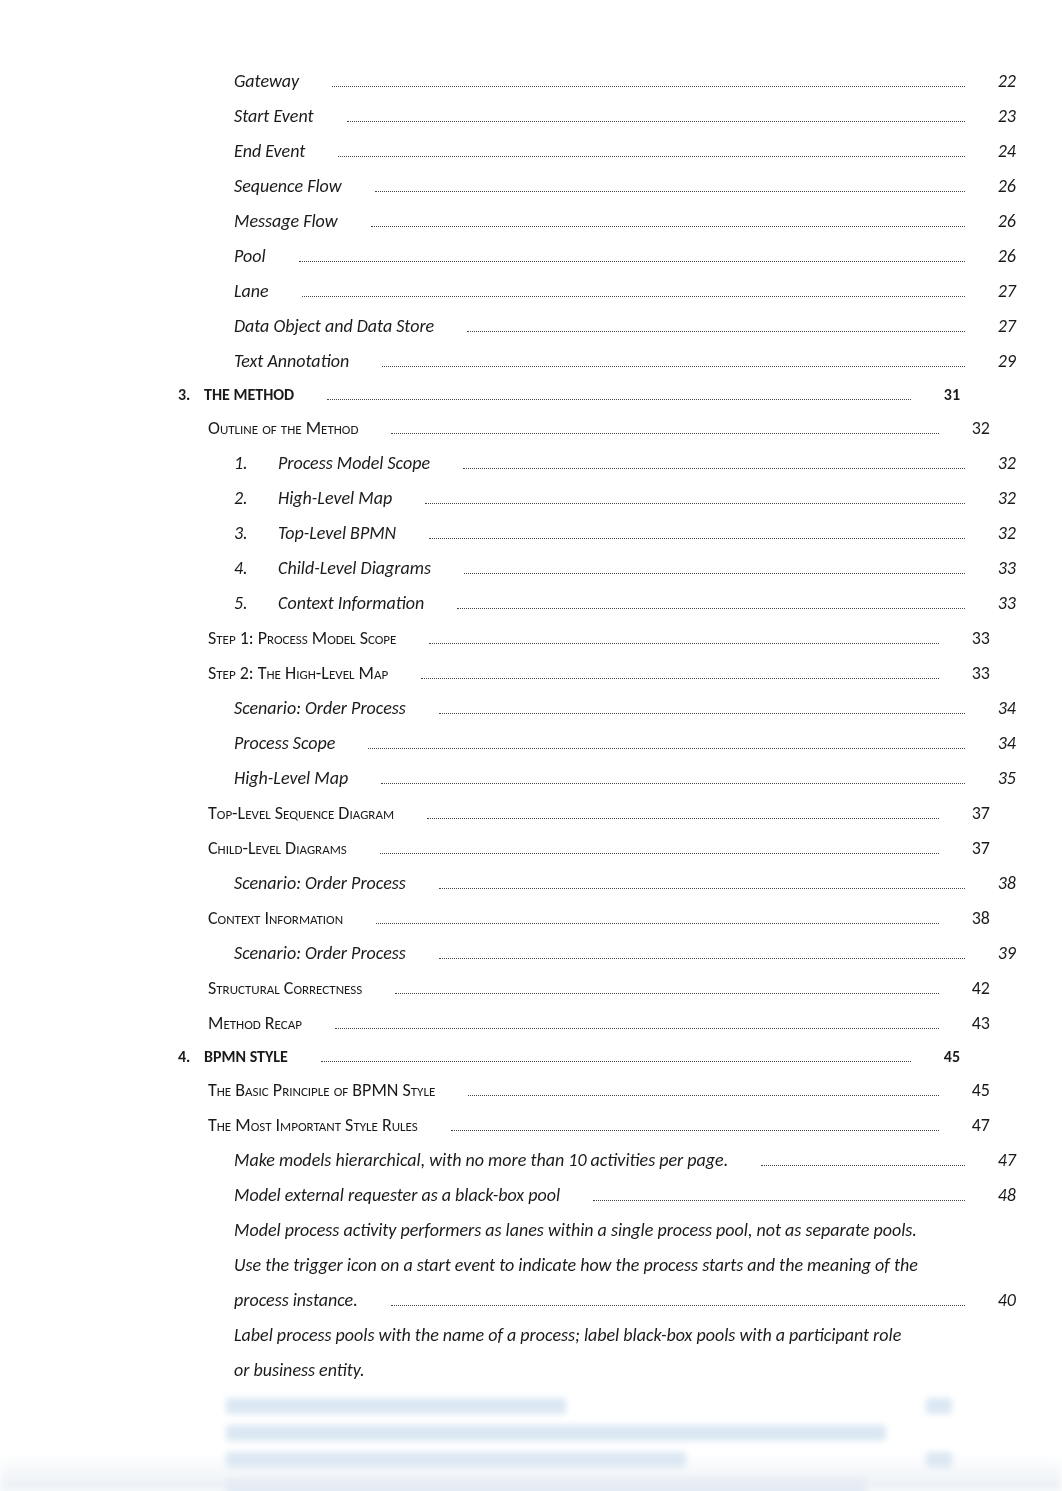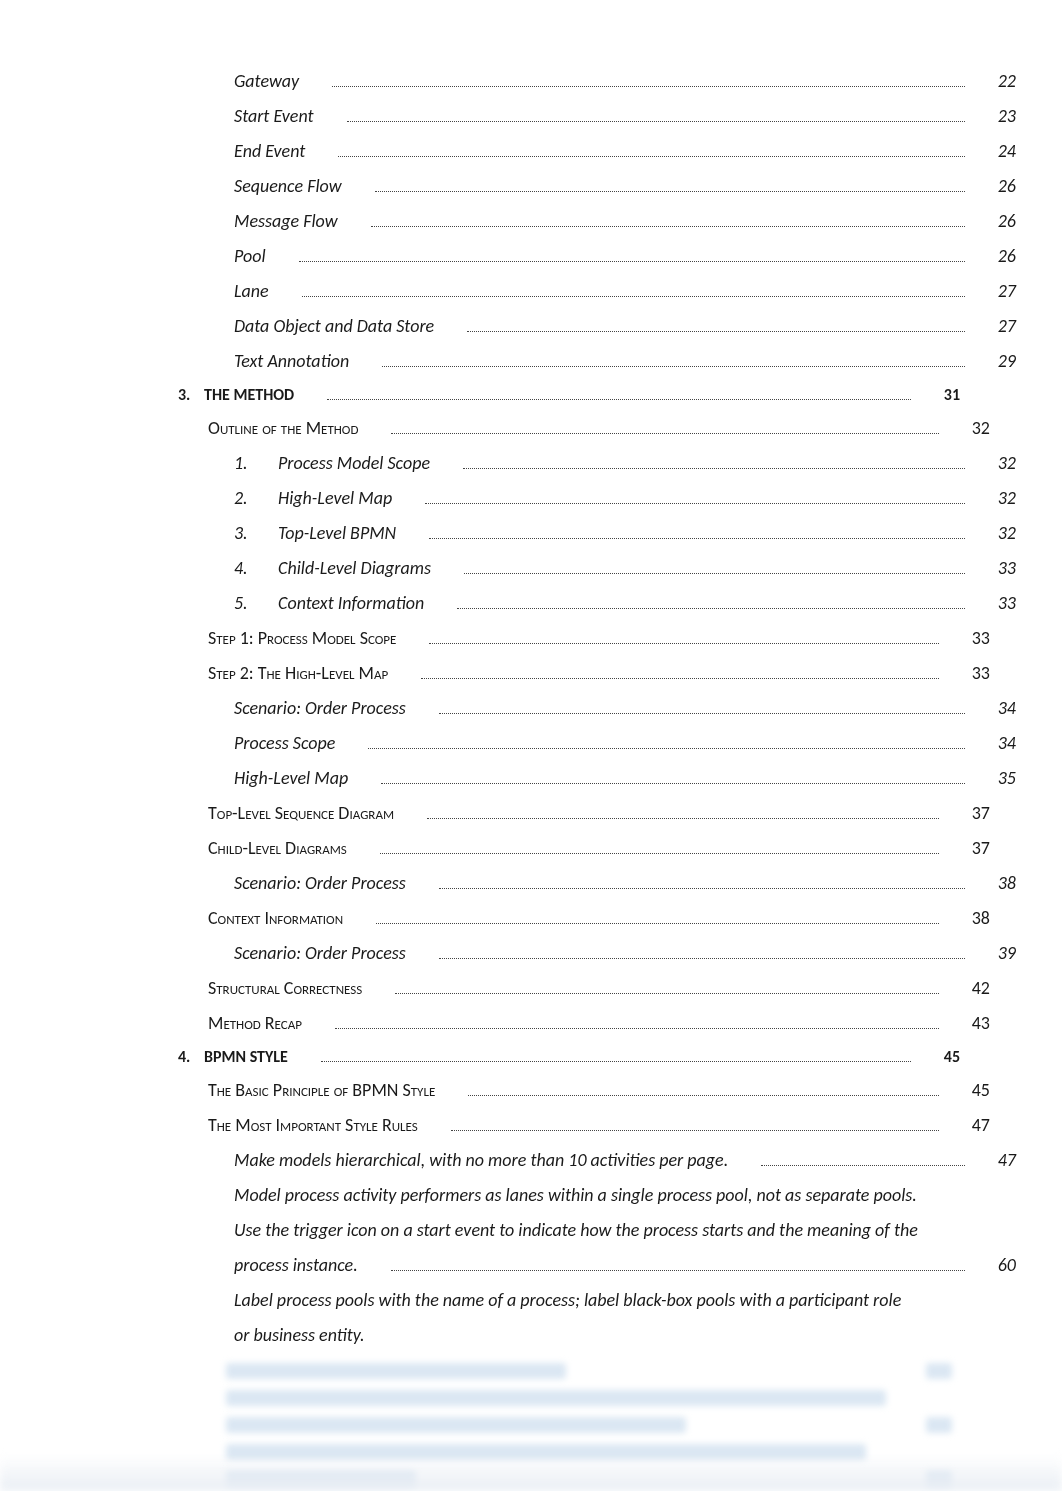--- a/index.html
+++ b/index.html
@@ -247,29 +247,34 @@
         <span class="label"><span>The Most Important Style Rules</span></span>
         <span class="dots"></span>
         <span class="pg">47</span>
       </div>
       <div class="row lvl-it ind-2">
         <span class="label"><span>Make models hierarchical, with no more than 10 activities per page.</span></span>
         <span class="dots"></span>
         <span class="pg">47</span>
       </div>
       <div class="row lvl-it ind-2">
+        <span class="label"><span>Model external requester as a black-box pool</span></span>
+        <span class="dots"></span>
+        <span class="pg">48</span>
+      </div>
+      <div class="row lvl-it ind-2">
         <span class="label">Model process activity performers as lanes within a single process pool, not as separate pools.</span>
       </div>
       <div class="row lvl-it ind-2">
         <span class="label">Use the trigger icon on a start event to indicate how the process starts and the meaning of the</span>
       </div>
       <div class="row lvl-it ind-2">
         <span class="label">process instance.</span>
         <span class="dots"></span>
-        <span class="pg">60</span>
+        <span class="pg">40</span>
       </div>
       <div class="row lvl-it ind-2">
         <span class="label">Label process pools with the name of a process; label black-box pools with a participant role</span>
       </div>
       <div class="row lvl-it ind-2">
         <span class="label">or business entity.</span>
       </div>
     </div>
 
   <div class="stub-block ind-2" id="stub-block">

